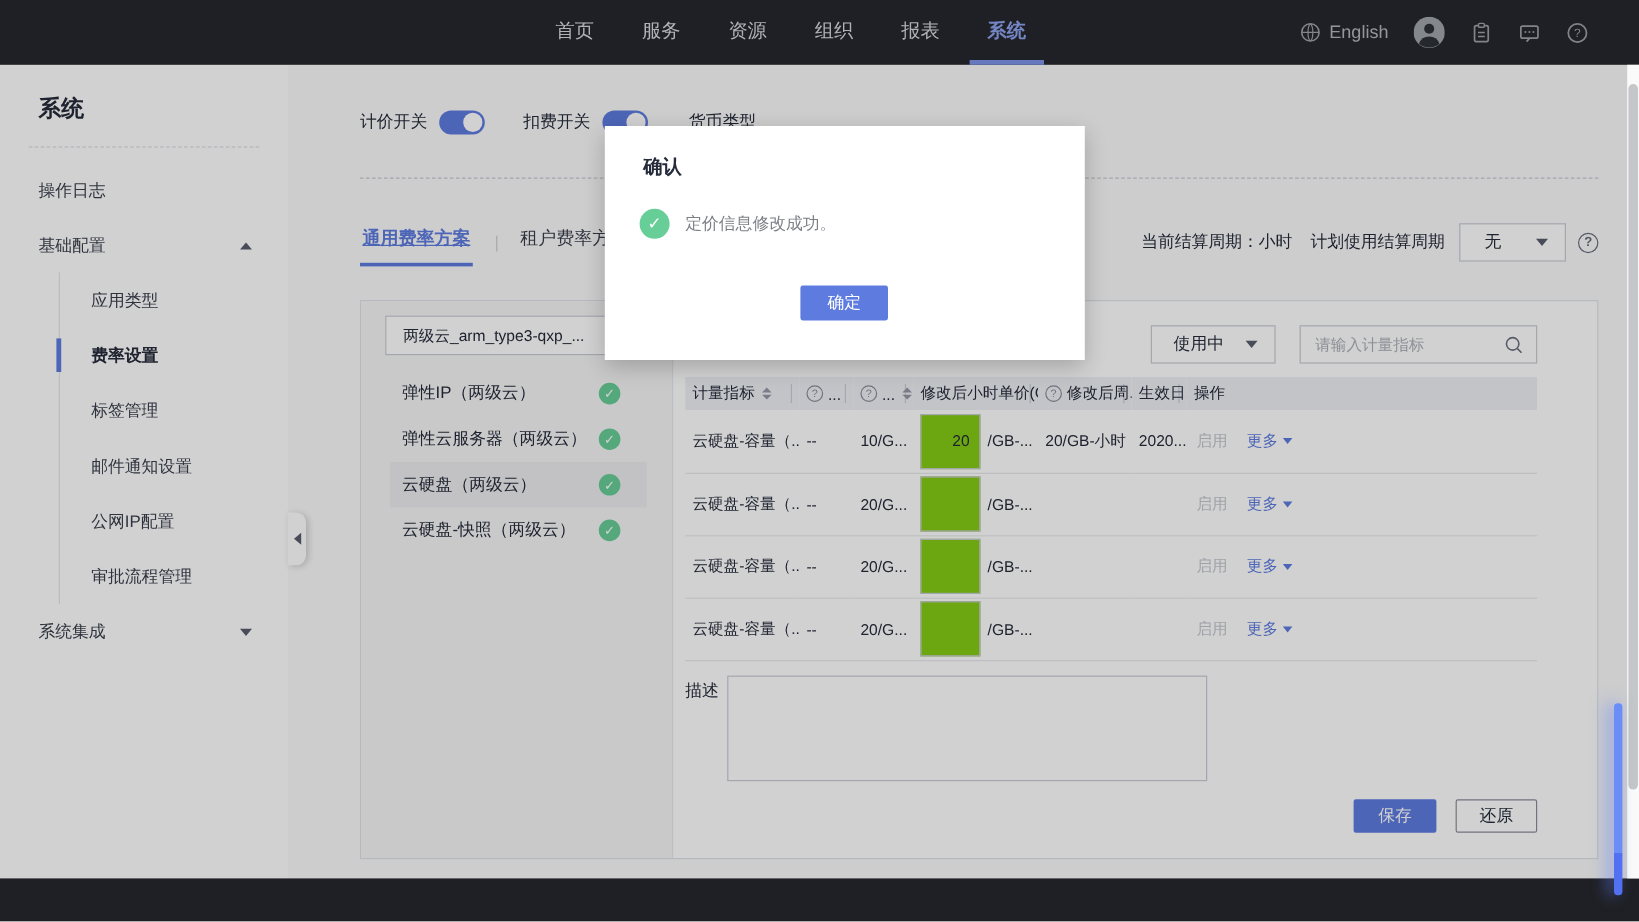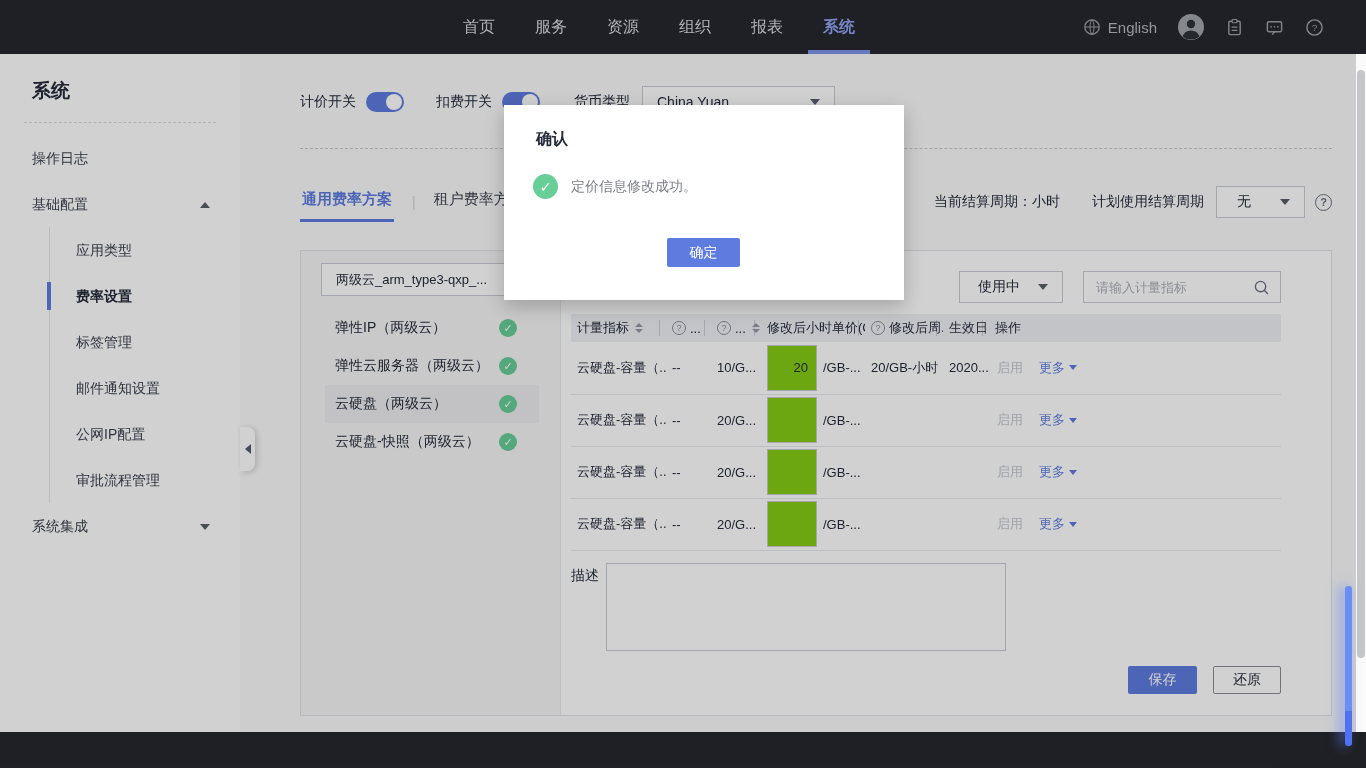--- a/index.html
+++ b/index.html
@@ -49,25 +49,25 @@
   .lbl{ font-size:14px; color:var(--text);}
   .toggle{ width:38px; height:20px; border-radius:10px; background:var(--accent); position:relative; margin-left:10px; cursor:pointer;}
   .toggle::after{ content:""; position:absolute; width:16px; height:16px; border-radius:50%; background:#fff; right:2px; top:2px;}
   .gap32{ margin-left:32px;}
   .select{ background:#fff; border:1px solid var(--border); display:flex; align-items:center; cursor:pointer; font-size:13px; color:var(--text);}
   .currency-select{ width:193px; height:33px; margin-left:12px; padding:0 14px; justify-content:space-between; font-size:14px;}
   .dashed{ position:absolute; top:94px; left:60px; right:34px; border-top:1px dashed #c7cad1;}
 
   .tab-row{ position:absolute; top:128px; left:60px; right:34px; height:40px; display:flex; align-items:center;}
   .tab{ font-size:15px; cursor:pointer; height:40px; line-height:34px;}
-  .tab.active{ color:var(--accent); font-weight:bold; border-bottom:3px solid var(--accent); padding:0 2px;}
+  .tab.active{ color:var(--accent); font-weight:bold; border-bottom:3px solid var(--accent); padding:0 2px;text-decoration:underline;}
   .tab-sep{ color:#d0d3d9; margin:0 18px; font-size:14px;}
   .tab.plain{ color:#3a3f4c;}
   .cycle-group{ margin-left:auto; display:flex; align-items:center; font-size:14px; color:var(--text);}
-  .cycle-plan{ margin-left:32px;}
+  .cycle-plan{ margin-left:15px;}
   .cycle-select{ width:89px; height:32px; margin-left:12px; padding:0 14px 0 20px; justify-content:space-between; font-size:14px;}
   .qmark{ width:17px; height:17px; border:1.5px solid #6b7080; border-radius:50%; color:#6b7080; font-size:11px; display:flex; align-items:center; justify-content:center; margin-left:10px; cursor:pointer; font-weight:bold;}
 
   
   .panel{ position:absolute; top:196px; left:60px; width:1032px; height:466px; border:1px solid #dfe3e8; background:#fff; display:flex;}
   .region-col{ width:260px; flex:none; background:#f6f6f7; border-right:1px solid #e8eaee;}
   .region-label{ margin:20px 0 0 20px; font-size:14px; color:var(--text);}
   .region-select{ margin:12px 21px 0 20px; height:33px; padding:0 12px 0 14px; justify-content:space-between;}
   .service-list{ margin:13px 21px 0 24px;}
   .service-item{ height:38px; display:flex; align-items:center; padding:0 10px; font-size:14px; color:var(--text); cursor:pointer;}
@@ -207,24 +207,20 @@
   </div>
 
   <main class="content">
 
     <div class="toggles-row">
       <span class="lbl">计价开关</span>
       <span class="toggle"></span>
       <span class="lbl gap32">扣费开关</span>
       <span class="toggle"></span>
       <span class="lbl" style="margin-left:34px;">货币类型</span>
-      <div class="select currency-select">
-        <span>China Yuan</span>
-        <span class="caret"></span>
-      </div>
     </div>
 
     <div class="dashed"></div>
 
     <div class="tab-row">
       <div class="tab active">通用费率方案</div>
       <span class="tab-sep">|</span>
       <div class="tab plain">租户费率方案</div>
       <div class="cycle-group">
         <span>当前结算周期：</span>

